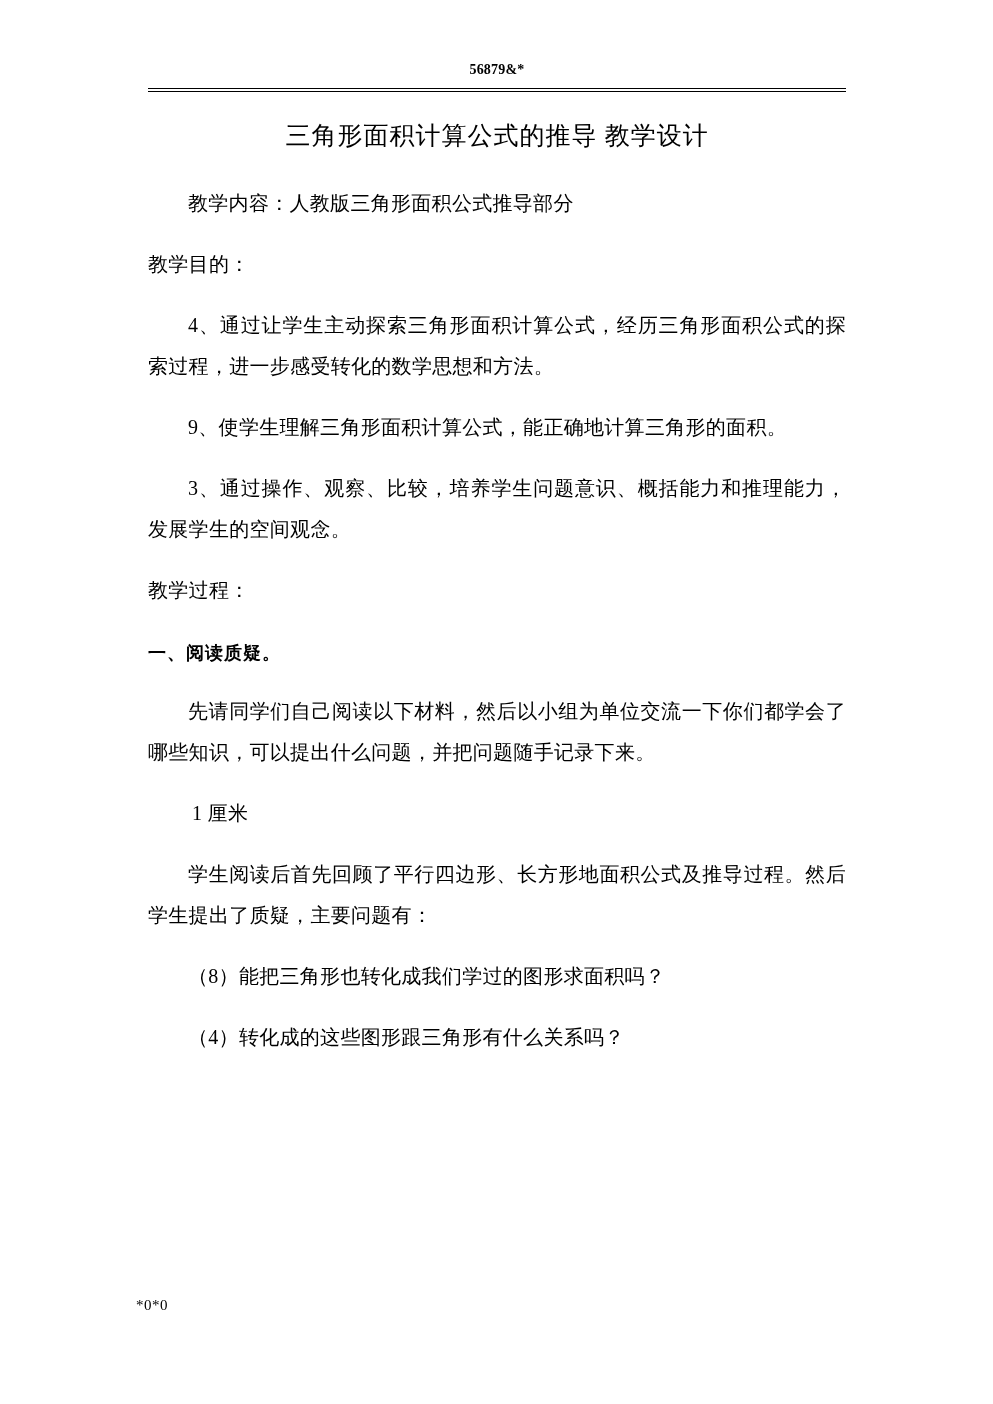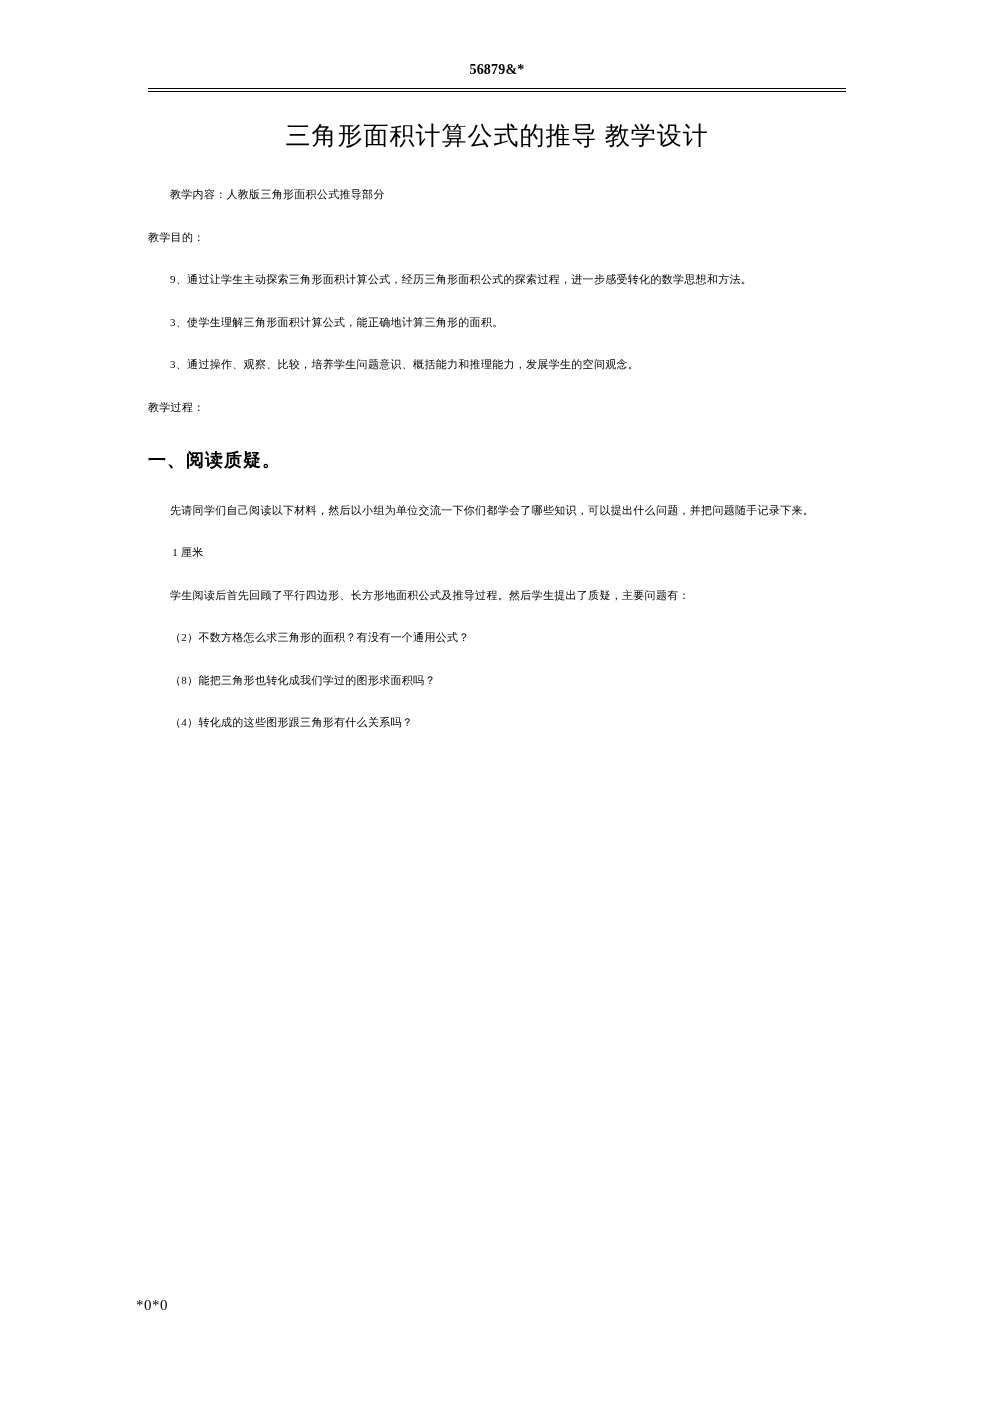--- a/index.html
+++ b/index.html
@@ -56,21 +56,21 @@
   h1.doc-title {
     font-size: 25px;
     font-weight: normal;
     text-align: center;
     margin: 0 0 30px 0;
     letter-spacing: 1px;
     line-height: 1.4;
     font-family: "Liberation Serif", "DejaVu Serif", serif;
   }
   p.para {
-    font-size: 11px;
+    font-size: 20px;
     line-height: 2.05;
     margin: 0 0 20px 0;
     text-indent: 2em;
     text-align: justify;
     letter-spacing: 0.3px;
   }
   p.para.noindent {
     text-indent: 0;
   }
   p.para.small-indent {
@@ -100,30 +100,29 @@
 
   <div class="header">56879&amp;*</div>
   <div class="header-rule"></div>
   <div class="header-rule2"></div>
 
   <div class="content">
     <h1 class="doc-title">三角形面积计算公式的推导 教学设计</h1>
 
     <p class="para">教学内容：人教版三角形面积公式推导部分</p>
     <p class="para noindent">教学目的：</p>
-    <p class="para">9、通过让学生主动探索三角形面积计算公式，经历三角形面积公式的探索过程，进一步感受转化的数学思想和方法。</p>
-    <p class="para">3、使学生理解三角形面积计算公式，能正确地计算三角形的面积。</p>
+    <p class="para">4、通过让学生主动探索三角形面积计算公式，经历三角形面积公式的探索过程，进一步感受转化的数学思想和方法。</p>
+    <p class="para">9、使学生理解三角形面积计算公式，能正确地计算三角形的面积。</p>
     <p class="para">3、通过操作、观察、比较，培养学生问题意识、概括能力和推理能力，发展学生的空间观念。</p>
     <p class="para noindent">教学过程：</p>
 
     <h2 class="section">一、阅读质疑。</h2>
 
     <p class="para">先请同学们自己阅读以下材料，然后以小组为单位交流一下你们都学会了哪些知识，可以提出什么问题，并把问题随手记录下来。</p>
     <p class="para small-indent">1 厘米</p>
     <p class="para">学生阅读后首先回顾了平行四边形、长方形地面积公式及推导过程。然后学生提出了质疑，主要问题有：</p>
-    <p class="para">（2）不数方格怎么求三角形的面积？有没有一个通用公式？</p>
     <p class="para">（8）能把三角形也转化成我们学过的图形求面积吗？</p>
     <p class="para">（4）转化成的这些图形跟三角形有什么关系吗？</p>
   </div>
 
   <div class="footer">*0*0</div>
 
 </div>
 
 </body></html>

